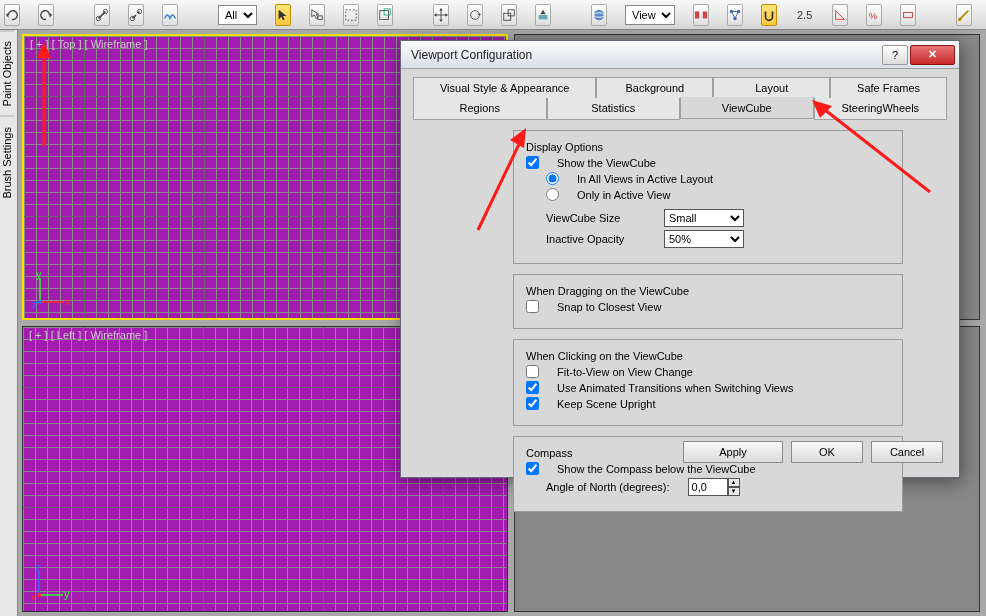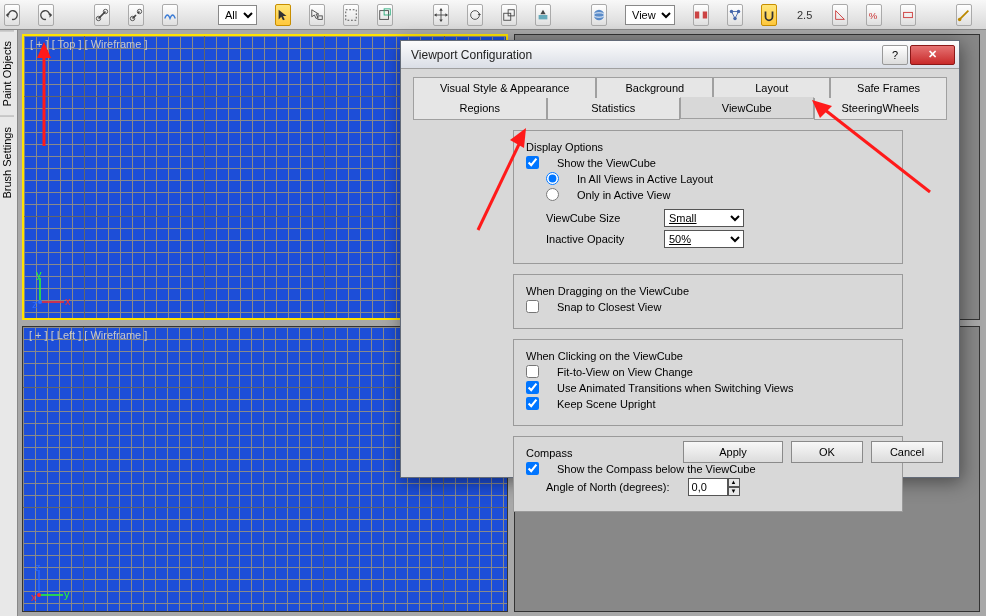--- a/index.html
+++ b/index.html
@@ -13,21 +13,21 @@
 .tsep { width:1px; height:22px; background:#999; margin:0 2px; }
 .tsel { height: 20px; border:1px solid #888; background:#fff; font-size:11px; padding:0 2px;}
 .ttext { height:18px; border:1px solid #888; background:#fff; font-size:11px; padding:0 4px; width:108px;}
 
 
 .side-tabs { position:absolute; left:0; top:30px; width:18px; height:586px; background:#e8e8e8; border-right:1px solid #888; }
 .stab { writing-mode: vertical-rl; transform: rotate(180deg); padding: 10px 1px; font-size:11px; border-bottom:1px solid #aaa; cursor:pointer; text-align:center;}
 
 
 .vp-area { position:absolute; left:18px; top:30px; right:0; bottom:0; background:#a8a8a8; }
-.vp { position:absolute; background:#1d4ed8; border:1px solid #333; }
+.vp { position:absolute; background:#a21caf; border:1px solid #333; }
 .vp.active { border:2px solid #ffe300; }
 .vp-label { position:absolute; top:2px; left:6px; color:#c8c8c8; font-size:11px; }
 .grid { position:absolute; inset:0; background-image:
   linear-gradient(#666 1px, transparent 1px),
   linear-gradient(90deg,#666 1px, transparent 1px),
   linear-gradient(#8a8a8a 1px, transparent 1px),
   linear-gradient(90deg,#8a8a8a 1px, transparent 1px);
   background-size: 120px 120px,120px 120px,12px 12px,12px 12px;
   background-position: -60px -60px,-60px -60px,0 0,0 0;
 }
@@ -48,21 +48,21 @@
 .tabs-row2 .tab { border-top:none; border-bottom:1px solid #a0a0a0;}
 .tab.active { background:#d8d8d8; border-bottom:1px solid #d8d8d8; position:relative; top:1px;}
 .tabs-row2 .tab.active{ border-top:1px solid #d8d8d8; top:-1px; border-bottom:1px solid #a0a0a0;}
 
 
 .grp { border:1px solid #9a9a9a; margin:10px 44px 8px 100px; padding:10px 12px 12px; position:relative; background:#d8d8d8;}
 .row { display:flex; align-items:center; gap:18px; margin:3px 0; }
 .row.indent { padding-left:20px; }
 .row label { font-size:11px; }
 input[type=checkbox],input[type=radio]{ width:13px; height:13px; }
-.combo { height:18px; border:1px solid #555; background:#fff; font-size:11px; min-width:80px;text-decoration:underline;}
+.combo { height:18px; border:1px solid #555; background:#fff; font-size:11px; min-width:80px;}
 .spin-wrap{display:flex;}
 .spin { width:40px; height:18px; border:1px solid #555; text-align:left; padding-left:3px; font-size:11px;}
 .spinbtns{display:flex;flex-direction:column;}
 .spinbtns div{width:12px;height:9px;border:1px solid #555;background:#e8e8e8;font-size:6px;line-height:6px;text-align:center;}
 
 
 .dlg-foot { position:absolute; right:16px; bottom:14px; display:flex; gap:8px;padding-left:39px; }
 .btn { min-width:72px; height:22px; background:linear-gradient(#f8f8f8,#dcdcdc); border:1px solid #8a8a8a; font-size:11px; cursor:pointer;}
 .btn.wide{min-width:100px;}
 

